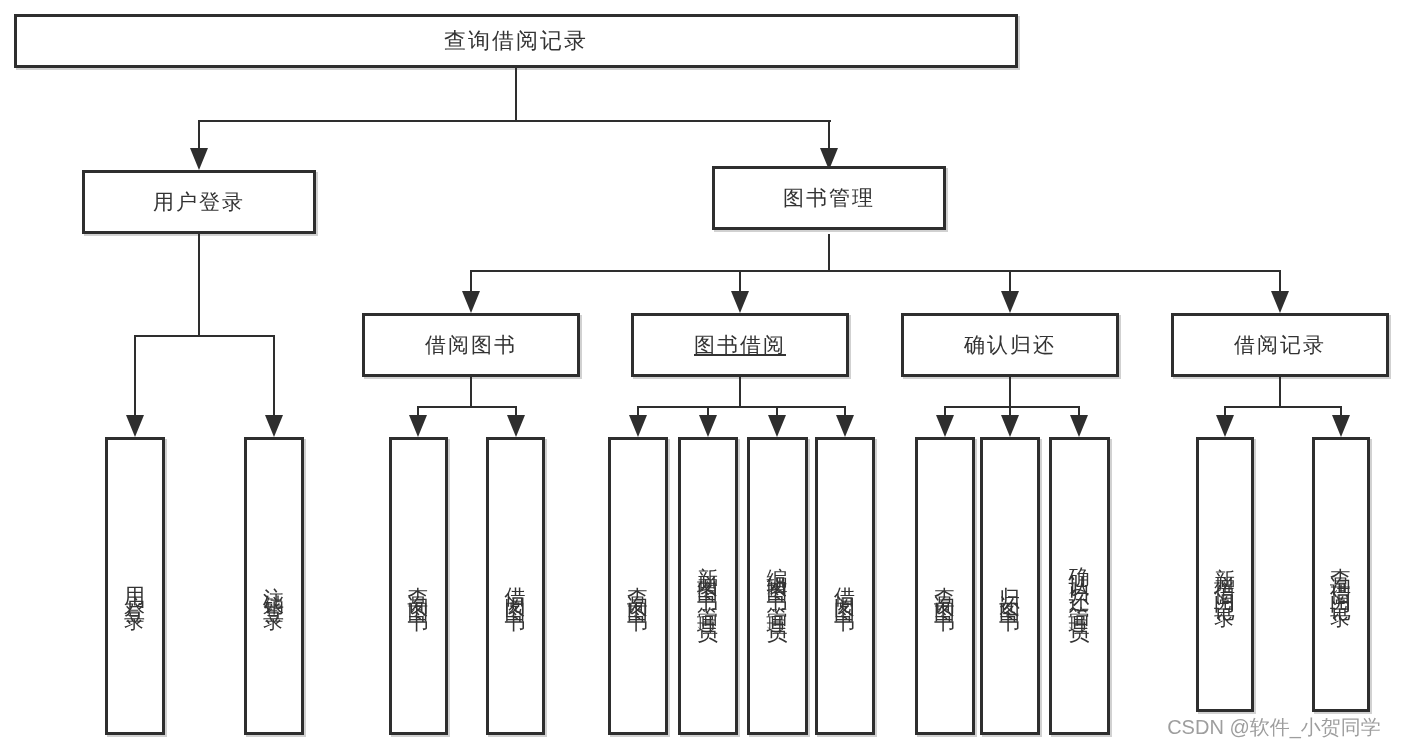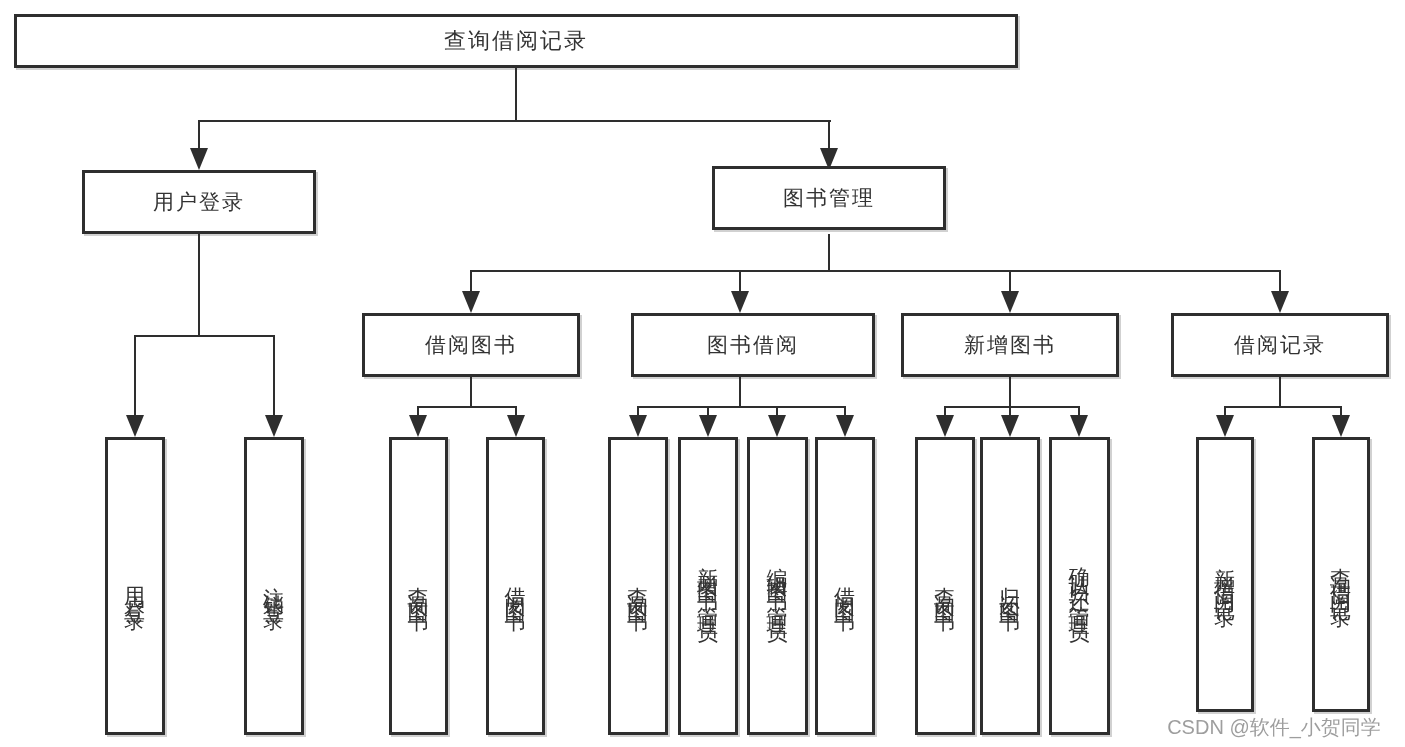--- a/index.html
+++ b/index.html
@@ -117,25 +117,25 @@
   <div class="line" style="left:739px; top:270px; width:2px; height:25px;"></div>
   <div class="arrow" style="left:731px; top:291px;"></div>
   <div class="line" style="left:1009px; top:270px; width:2px; height:25px;"></div>
   <div class="arrow" style="left:1001px; top:291px;"></div>
   <div class="line" style="left:1279px; top:270px; width:2px; height:25px;"></div>
   <div class="arrow" style="left:1271px; top:291px;"></div>
 
   <div class="hbox" style="left:362px; top:313px; width:218px; height:64px;">
     <span>借阅图书</span>
   </div>
-  <div class="hbox" style="left:631px; top:313px; width:244px; height:64px;">
+  <div class="hbox" style="left:631px; top:313px; width:218px; height:64px;text-decoration:underline;">
     <span>图书借阅</span>
   </div>
   <div class="hbox" style="left:901px; top:313px; width:218px; height:64px;">
-    <span>新增图书</span>
+    <span>确认归还</span>
   </div>
   <div class="hbox" style="left:1171px; top:313px; width:218px; height:64px;">
     <span>借阅记录</span>
   </div>
 
   <div class="line" style="left:470px; top:377px; width:2px; height:31px;"></div>
   <div class="line" style="left:417px; top:406px; width:100px; height:2px;"></div>
   <div class="line" style="left:417px; top:406px; width:2px; height:13px;"></div>
   <div class="arrow" style="left:409px; top:415px;"></div>
   <div class="line" style="left:515px; top:406px; width:2px; height:13px;"></div>

